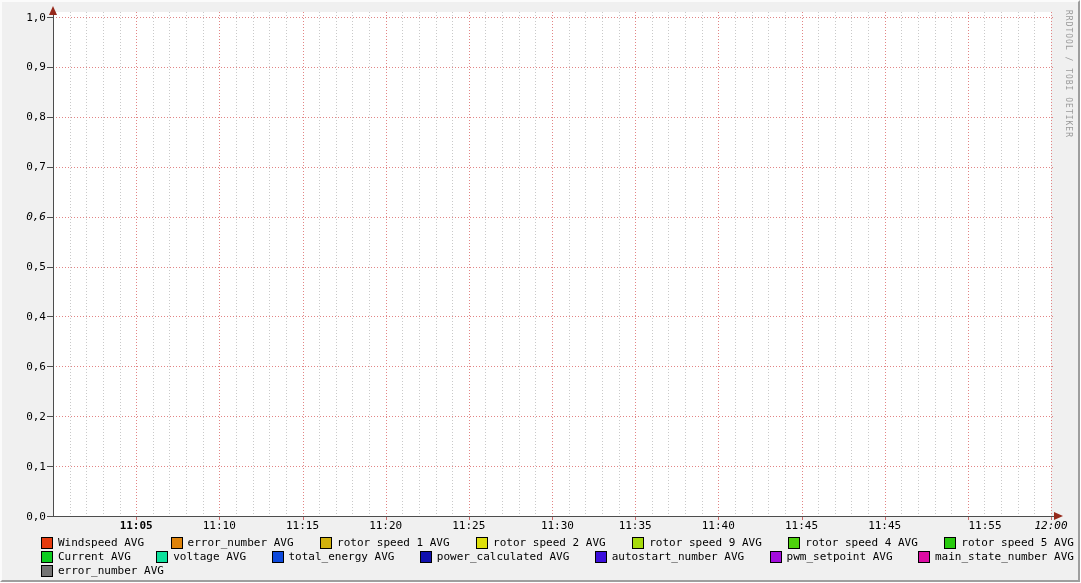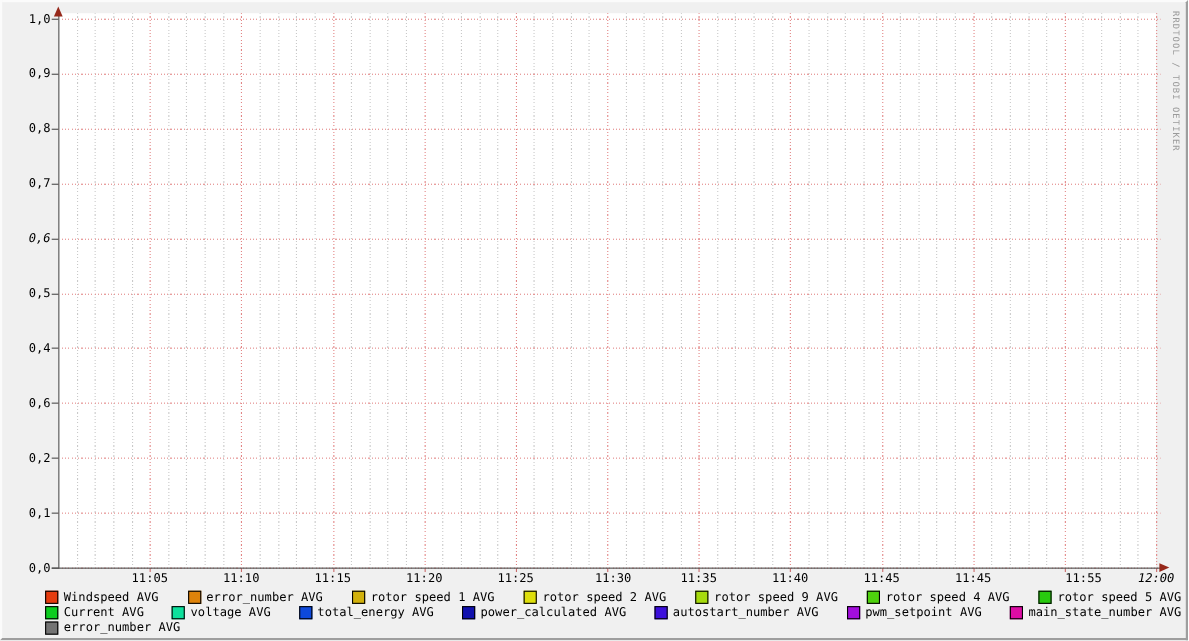--- a/index.html
+++ b/index.html
@@ -120,21 +120,21 @@
         <div class="ylabel" style="top: 158.2px;">0,7</div>
         <div class="ylabel" style="top: 208px; font-style: italic;">0,6</div>
         <div class="ylabel" style="top: 258px;">0,5</div>
         <div class="ylabel" style="top: 307.9px;">0,4</div>
         <div class="ylabel" style="top: 357.8px;">0,6</div>
         <div class="ylabel" style="top: 407.7px;">0,2</div>
         <div class="ylabel" style="top: 457.6px;">0,1</div>
         <div class="ylabel" style="top: 507.5px;">0,0</div>
       </div>
     <div id="xlabels">
-        <div class="xlabel" style="left: 112.2px;">11:05</div>
+        <div class="xlabel" style="left: 112.2px; font-weight: bold;">11:05</div>
         <div class="xlabel" style="left: 195.3px;">11:10</div>
         <div class="xlabel" style="left: 278.5px;">11:15</div>
         <div class="xlabel" style="left: 361.7px;">11:20</div>
         <div class="xlabel" style="left: 444.8px;">11:25</div>
         <div class="xlabel" style="left: 528px; text-align: right;">11:30</div>
         <div class="xlabel" style="left: 611.2px;">11:35</div>
         <div class="xlabel" style="left: 694.3px;">11:40</div>
         <div class="xlabel" style="left: 777.5px;">11:45</div>
         <div class="xlabel" style="left: 860.7px;">11:45</div>
         <div class="xlabel" style="left: 961px;">11:55</div>

